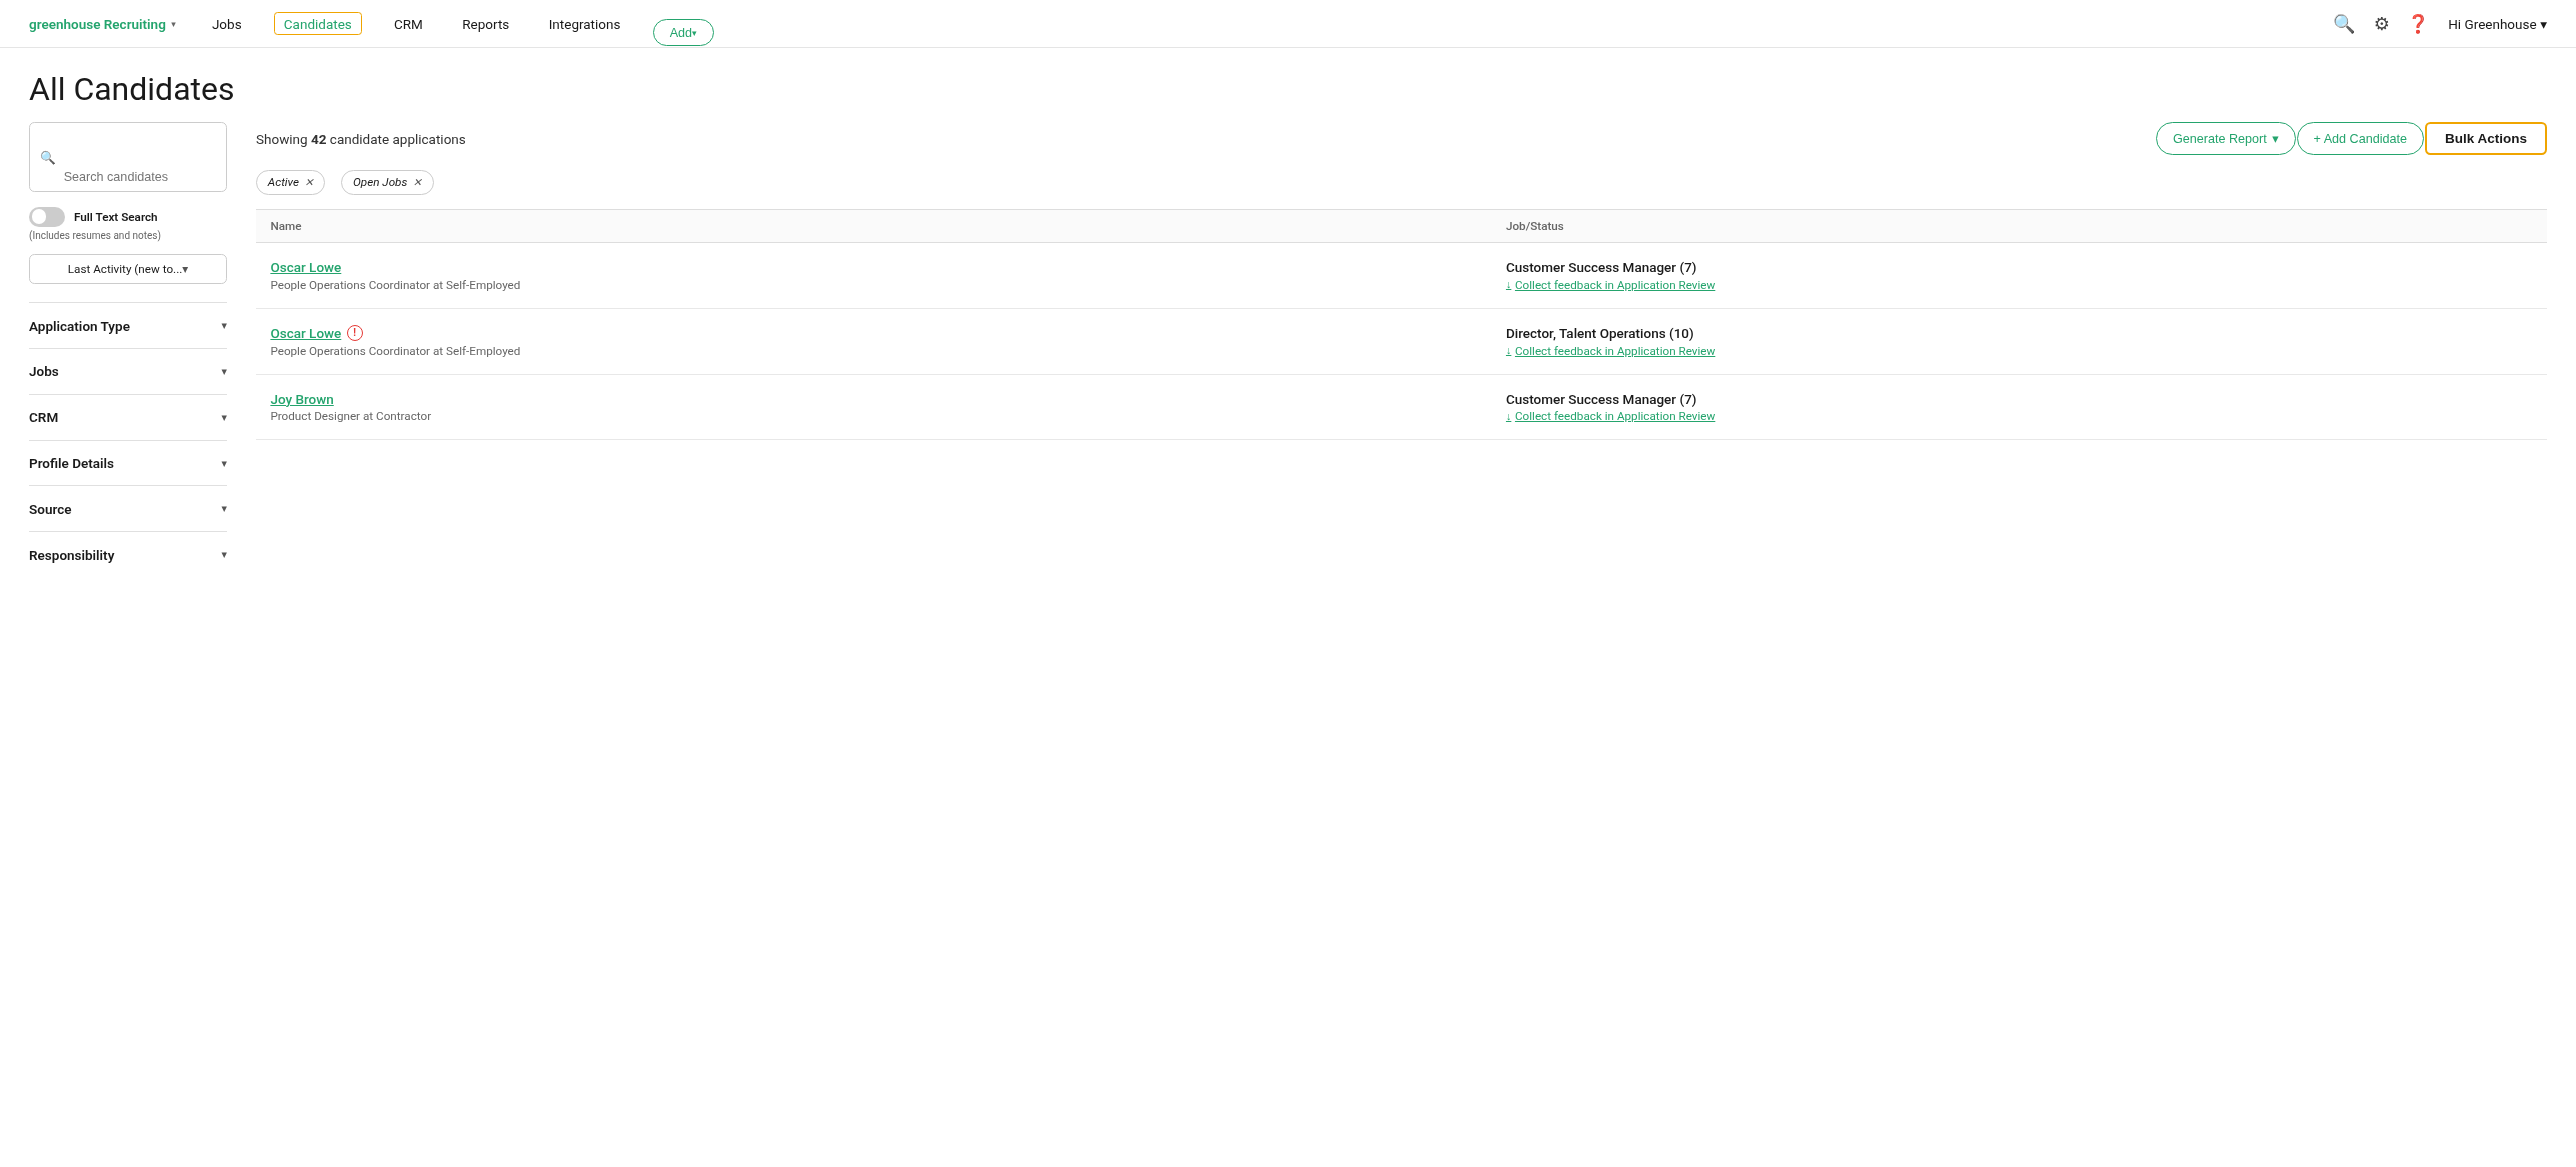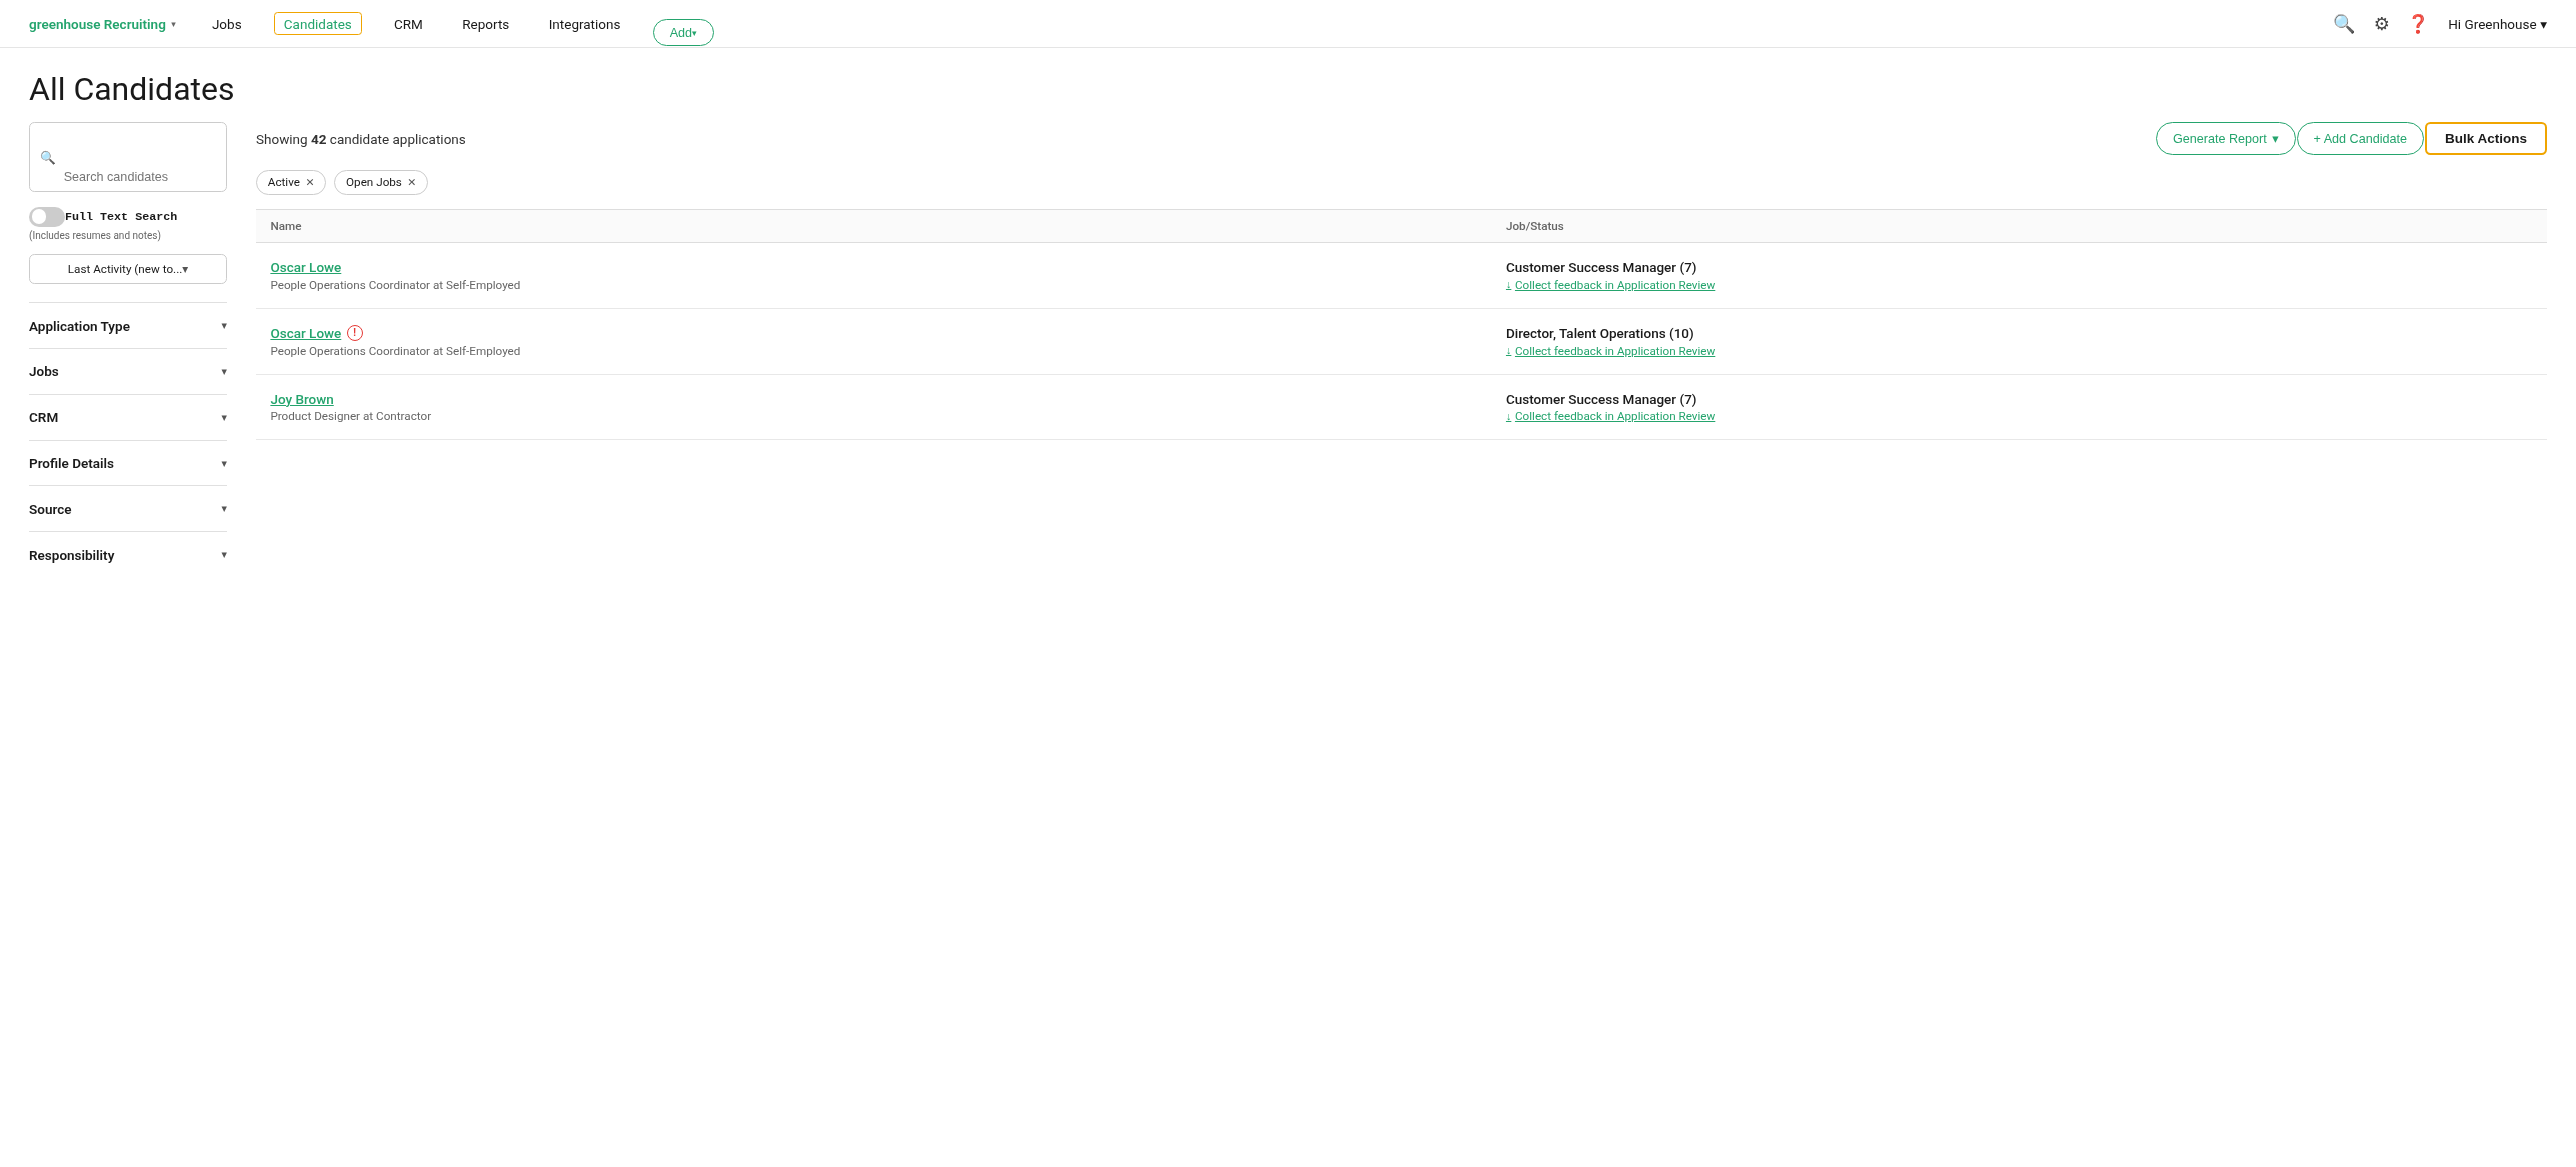--- a/index.html
+++ b/index.html
@@ -44,21 +44,21 @@
     .search-box {
       display: flex; align-items: center; gap: 7.2px;
       border: 1.4px solid #ccc; border-radius: 5.4px; padding: 7.2px 10.8px;
       margin-bottom: 14.4px; background: #fff;
     }
     .search-box input {
       border: none; outline: none; font-size: 12.6px; color: #666; width: 100%; background: transparent; margin-top: 40px;
     }
     .search-icon { color: #888; font-size: 12.6px; }
 
-    .toggle-row { display: flex; align-items: center; margin-bottom: 3.6px; font-family: Liberation Mono, monospace; }
+    .toggle-row { display: flex; align-items: center; gap: 9px; margin-bottom: 3.6px; }
     .toggle-switch {
       width: 36px; height: 20px; background: #ccc; border-radius: 10px;
       position: relative; cursor: pointer; flex-shrink: 0;
     }
     .toggle-switch .knob {
       position: absolute; top: 2.7px; left: 2.7px;
       width: 14.4px; height: 14.4px; background: #fff; border-radius: 50%;
     }
     .toggle-label { font-size: 11.7px; font-weight: 600; color: #1a1a1a; }
     .toggle-sub { font-size: 10px; color: #666; margin-bottom: 12.6px; }
@@ -94,21 +94,21 @@
       padding: 7.2px 16px; color: #24a46d; font-size: 12.6px;
       cursor: pointer; background: #fff; font-weight: 500; white-space: nowrap;
     }
     .btn-bulk {
       display: flex; align-items: center; gap: 5.4px;
       border: 2.3px solid #f0a500; border-radius: 5.4px;
       padding: 7.2px 18px; color: #1a1a1a; font-size: 13.5px;
       cursor: pointer; background: #fff; font-weight: 600; white-space: nowrap;
     }
 
-    .active-filters { display: flex; gap: 8px; margin-bottom: 14.4px; flex-wrap: wrap; }
+    .active-filters { display: flex; gap: 16px; margin-bottom: 14.4px; flex-wrap: wrap; font-style: italic; }
     .filter-chip {
       display: flex; align-items: center; gap: 5.4px;
       border: 1.4px solid #ccc; border-radius: 18px;
       padding: 4.5px 10.8px; font-size: 11.7px; cursor: pointer; background: #fff;
     }
     .filter-chip .x { color: #555; font-size: 10.8px; }
 
     
     .candidates-table { width: 100%; border-collapse: collapse; }
     .candidates-table th {

